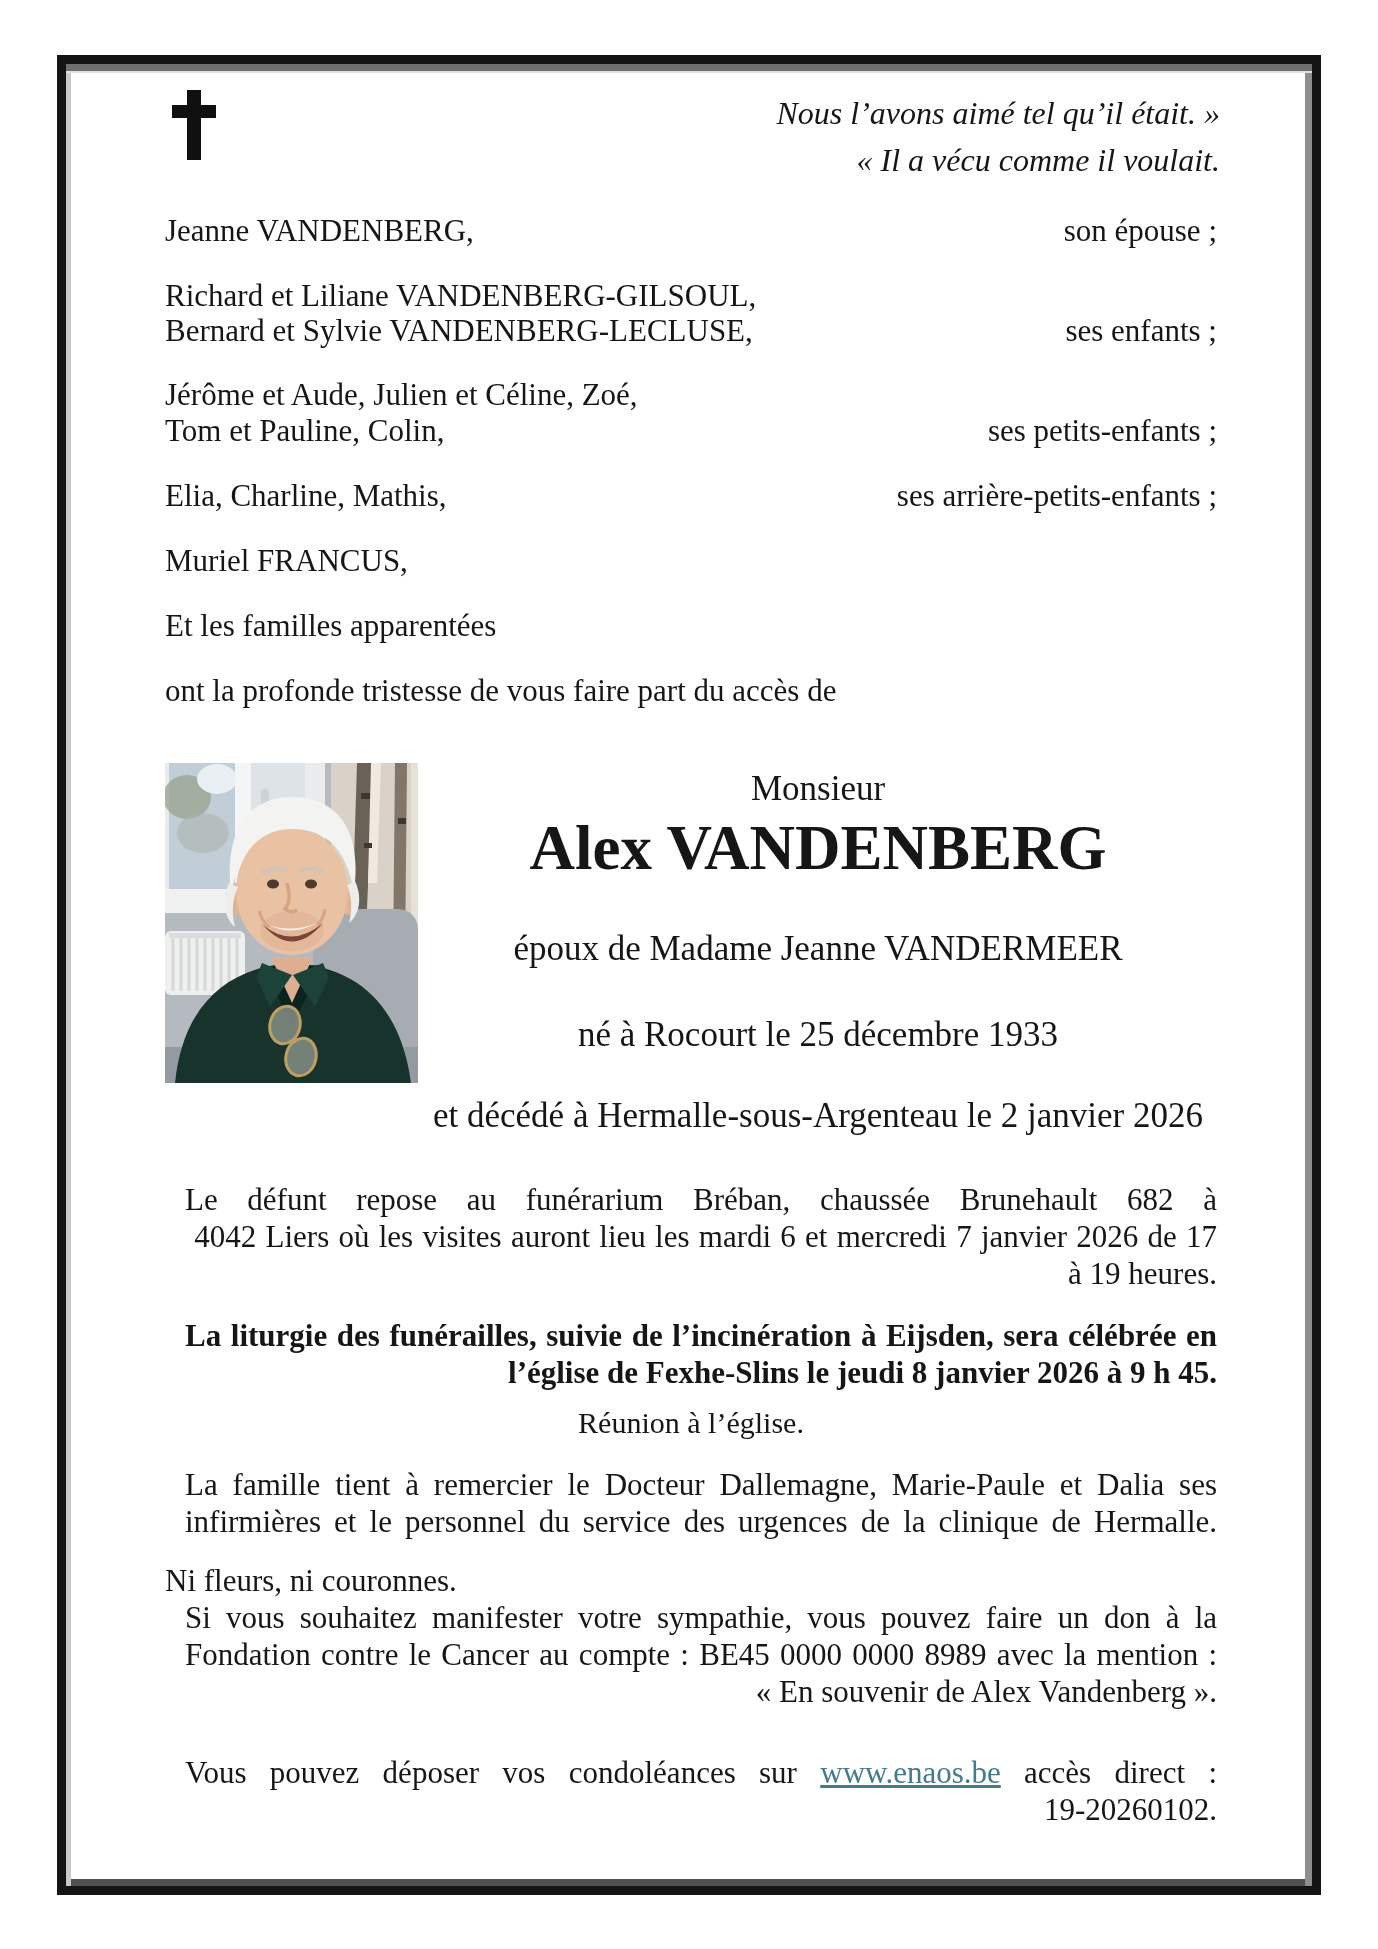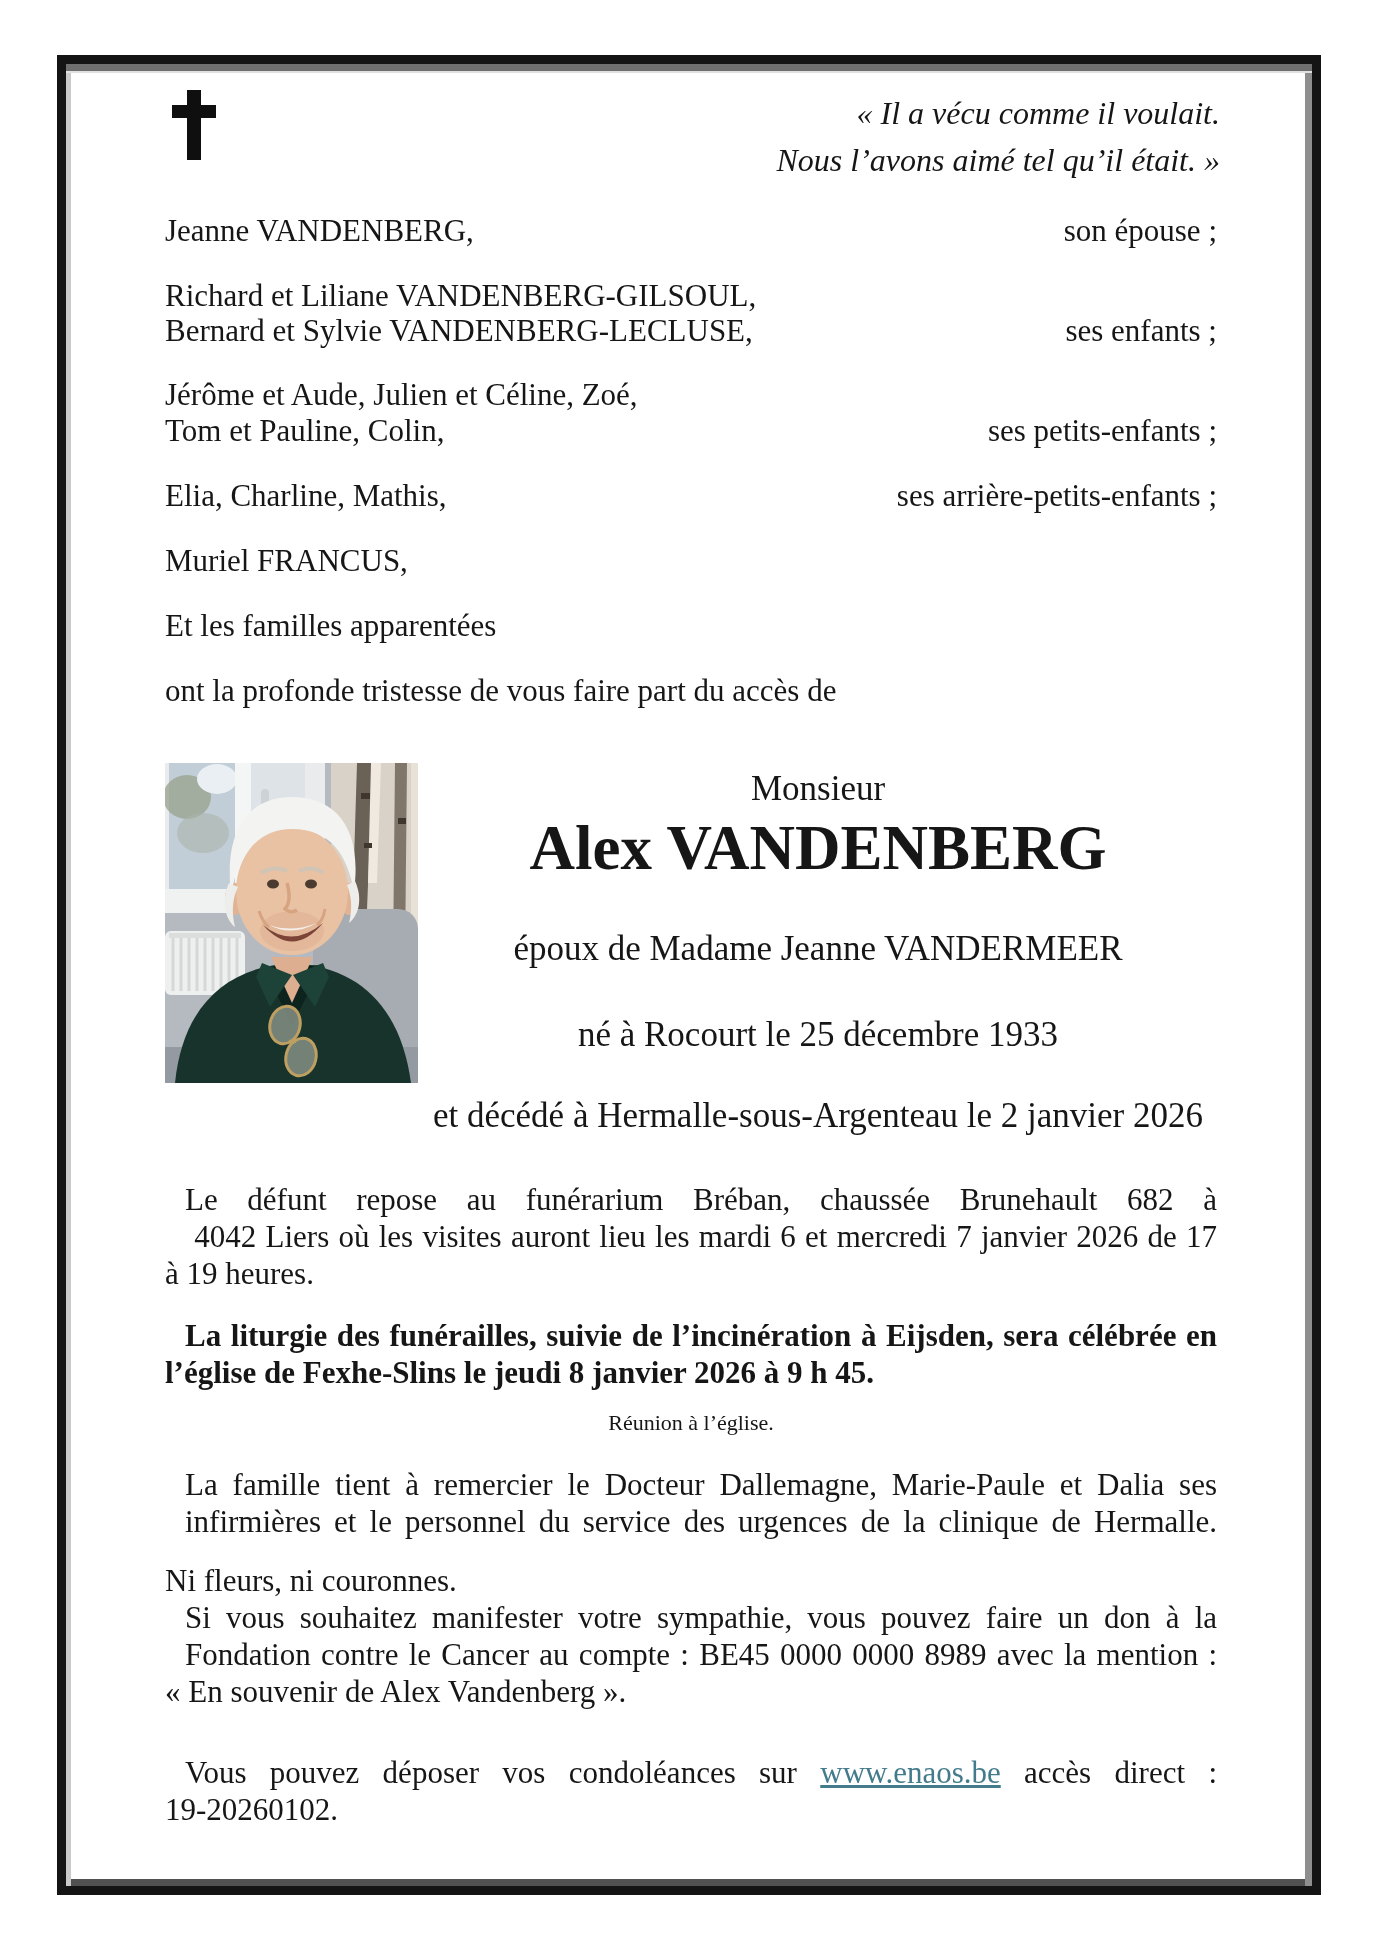--- a/index.html
+++ b/index.html
@@ -25,36 +25,36 @@
     position:absolute;top:90px;right:158px;text-align:right;
     font-style:italic;font-size:32px;line-height:47px;white-space:nowrap;
   }
   .ln{position:absolute;left:165px;font-size:31px;line-height:38px;white-space:nowrap;}
   .rel{position:absolute;right:161px;font-size:31px;line-height:38px;white-space:nowrap;text-align:left;}
   .cline{position:absolute;left:418px;width:800px;display:flex;justify-content:center;font-size:35px;line-height:42px;}
   .cline>span{white-space:nowrap;}
   .deceased-name{font-size:63px;line-height:72px;font-weight:bold;}
   .para{position:absolute;left:165px;width:1052px;font-size:31px;line-height:37px;}
   .para .jl{text-align:justify;text-align-last:justify;margin-left:20px;}
-  .para .last{text-align:left;text-align-last:auto;}
+  .para .last{text-align:right;text-align-last:auto;}
   .b{font-weight:bold;}
-  .pcenter{position:absolute;left:165px;width:1052px;text-align:center;font-size:22px;line-height:38px;}
+  .pcenter{position:absolute;left:165px;width:1052px;text-align:center;font-size:30px;line-height:38px;}
   .photo{position:absolute;left:165px;top:763px;width:253px;height:320px;}
   a.enaos{color:var(--link);text-decoration:underline;cursor:pointer;}
 </style>
 </head>
 <body style="--link: #447b8c; color: rgb(22, 22, 22);">
 
 <div class="frame"></div>
 
 <div class="cross"></div>
 
 <div class="quote">
+  <div>Nous l’avons aimé tel qu’il était. »</div>
   <div>« Il a vécu comme il voulait.</div>
-  <div>Nous l’avons aimé tel qu’il était. »</div>
 </div>
 
 <div class="ln" style="top:212px">Jeanne VANDENBERG,</div>
 <div class="rel" style="top:212px">son épouse ;</div>
 
 <div class="ln" style="top:277px">Richard et Liliane VANDENBERG-GILSOUL,</div>
 <div class="ln" style="top:312px">Bernard et Sylvie VANDENBERG-LECLUSE,</div>
 <div class="rel" style="top:312px">ses enfants ;</div>
 
 <div class="ln" style="top:376px">Jérôme et Aude, Julien et Céline, Zoé,</div>

